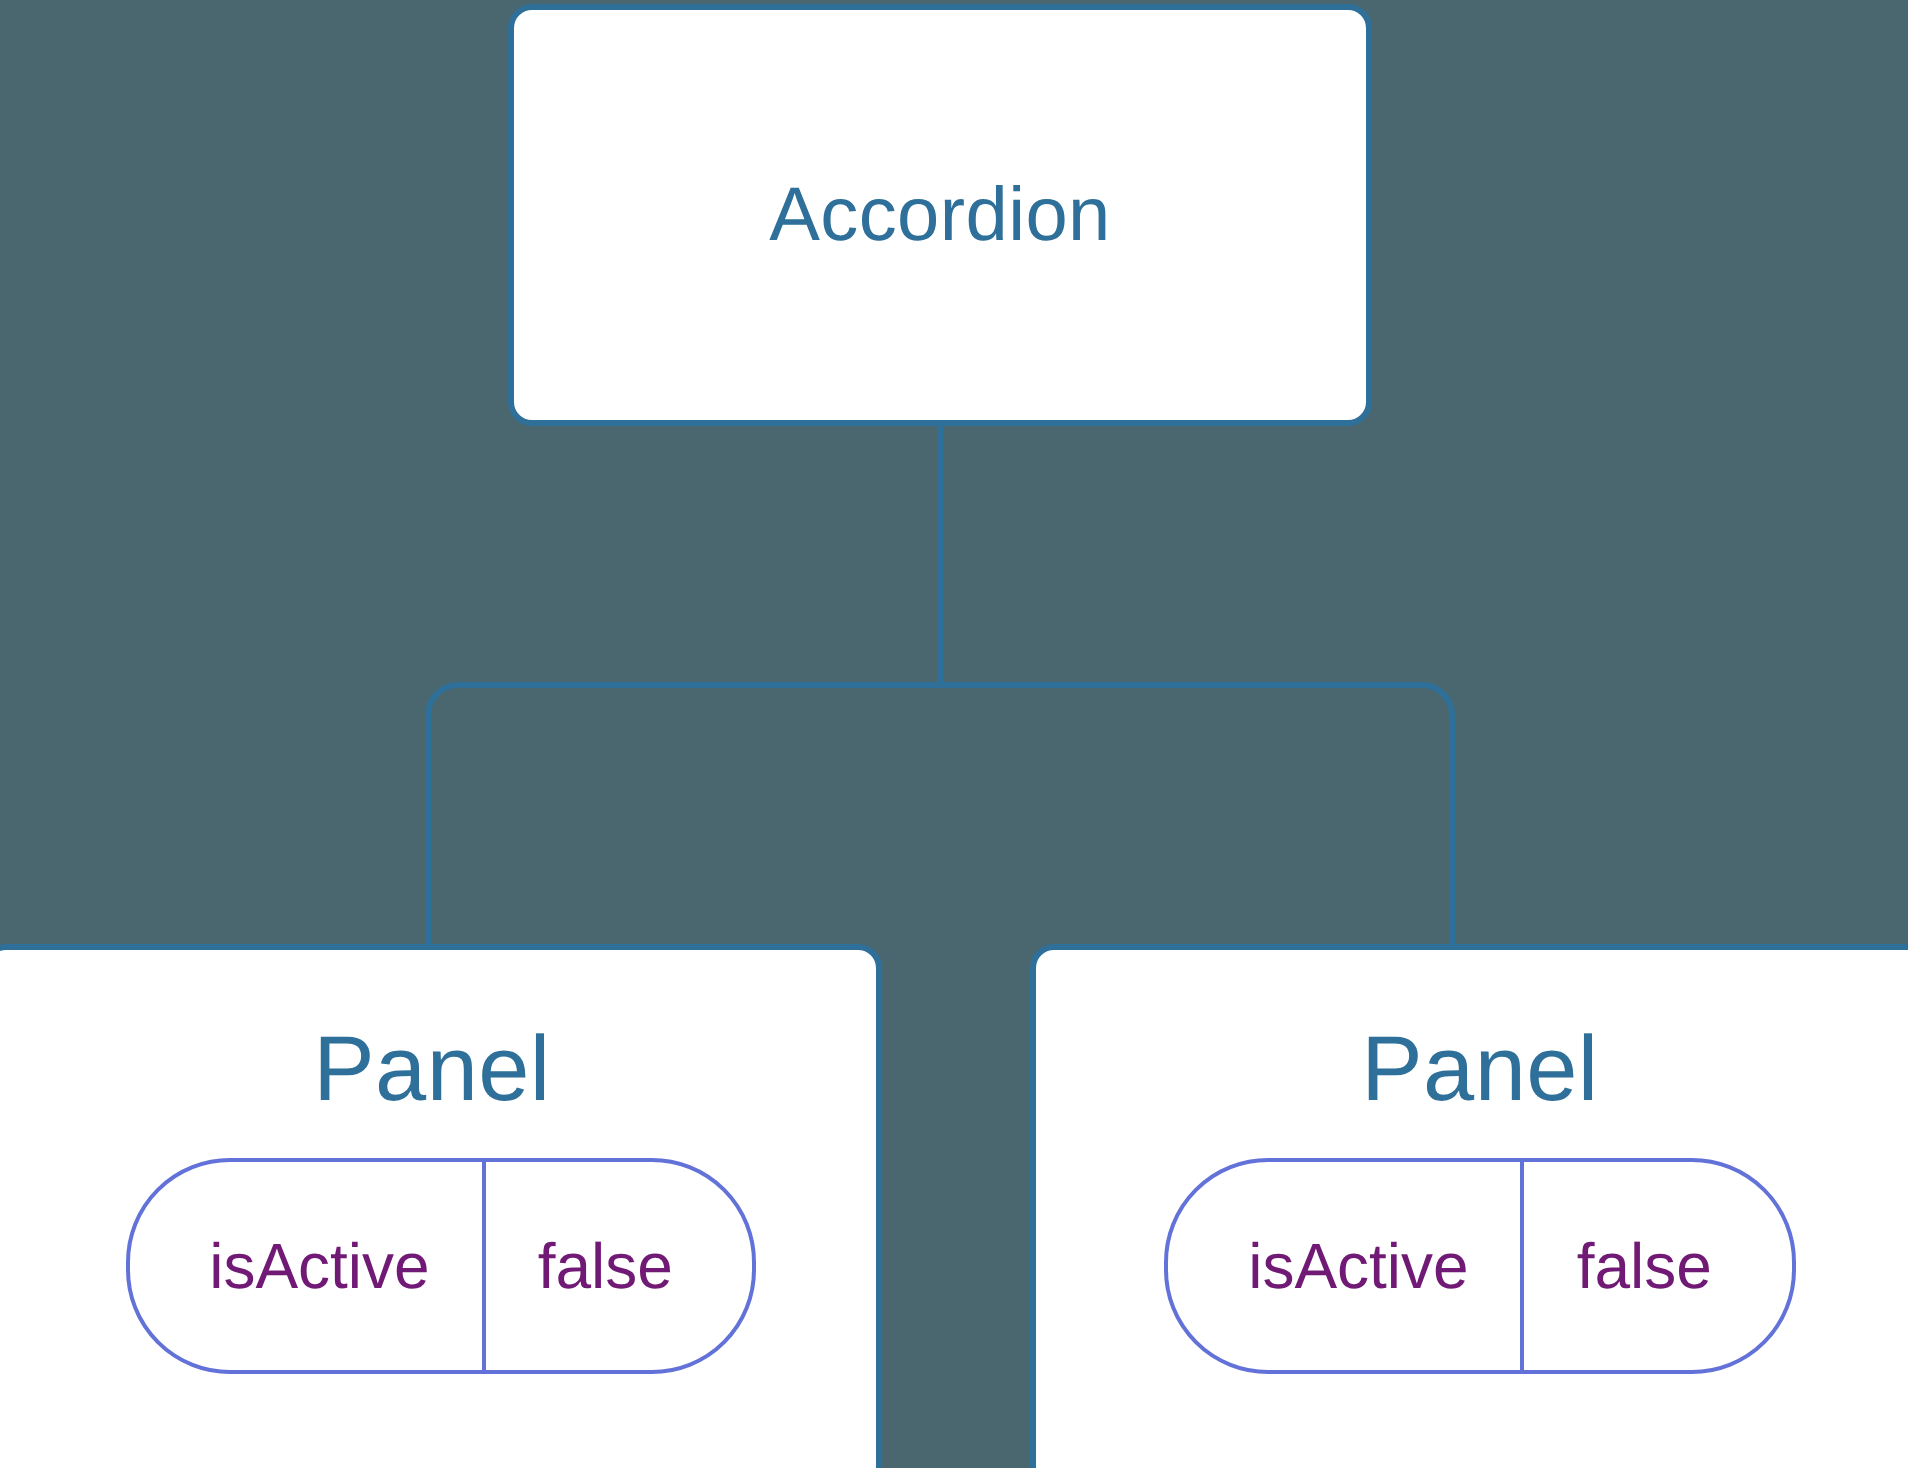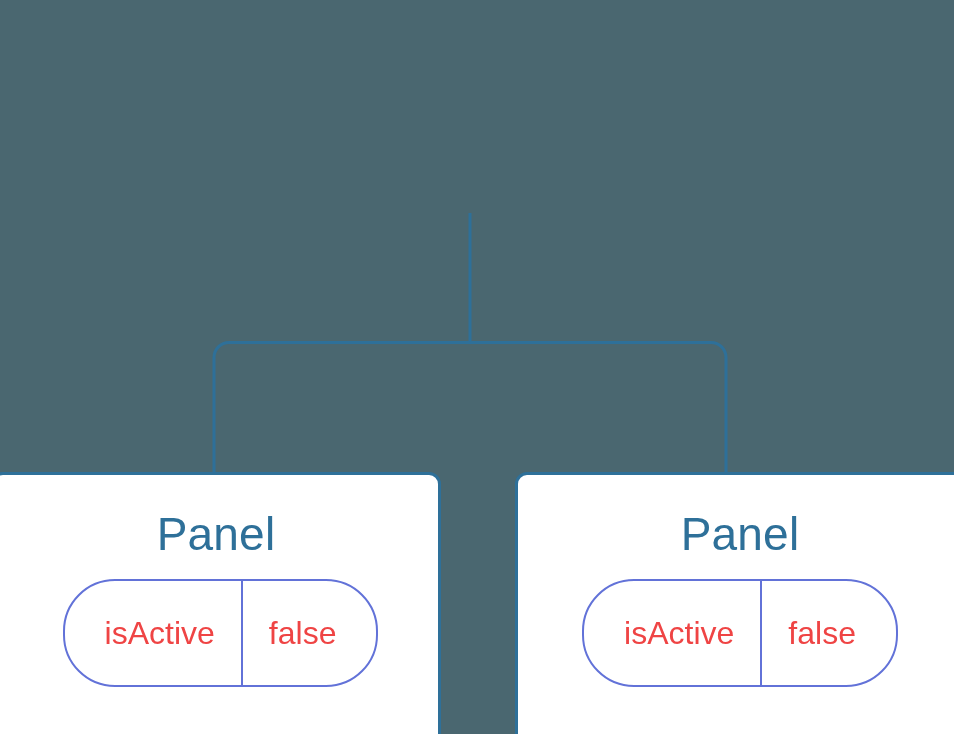--- a/index.html
+++ b/index.html
@@ -92,21 +92,21 @@
     border-radius: 52px;
     background: #ffffff;
     overflow: hidden;
   }
 
   .pill-key,
   .pill-value {
     display: flex;
     align-items: center;
     justify-content: center;
-    color: #ef4444;
+    color: #701a75;
     font-size: 32px;
     line-height: 1;
     white-space: nowrap;
   }
 
   .pill-key {
     padding: 0 26px 0 40px;
     border-right: 2px solid #6272d8;
   }
 
@@ -126,20 +126,23 @@
 
   <svg id="connectors" viewBox="0 0 954 734" width="954" height="734">
 
     <line x1="470" y1="213" x2="470" y2="344" stroke="#2e7099" stroke-width="3"></line>
 
     <path d="M 470 342.5 L 229 342.5 A 15 15 0 0 0 214 357.5 L 214 474" fill="none" stroke="#2e7099" stroke-width="3" stroke-linecap="butt"></path>
 
     <path d="M 470 342.5 L 711 342.5 A 15 15 0 0 1 726 357.5 L 726 474" fill="none" stroke="#2e7099" stroke-width="3" stroke-linecap="butt"></path>
   </svg>
 
+  <div class="node" id="node-accordion">
+    <span class="node-title">Accordion</span>
+  </div>
 
   <div class="node" id="node-panel-left">
     <span class="node-title">Panel</span>
     <div class="state-pill">
       <span class="pill-key">isActive</span>
       <span class="pill-value">false</span>
     </div>
   </div>
 
   <div class="node" id="node-panel-right">

